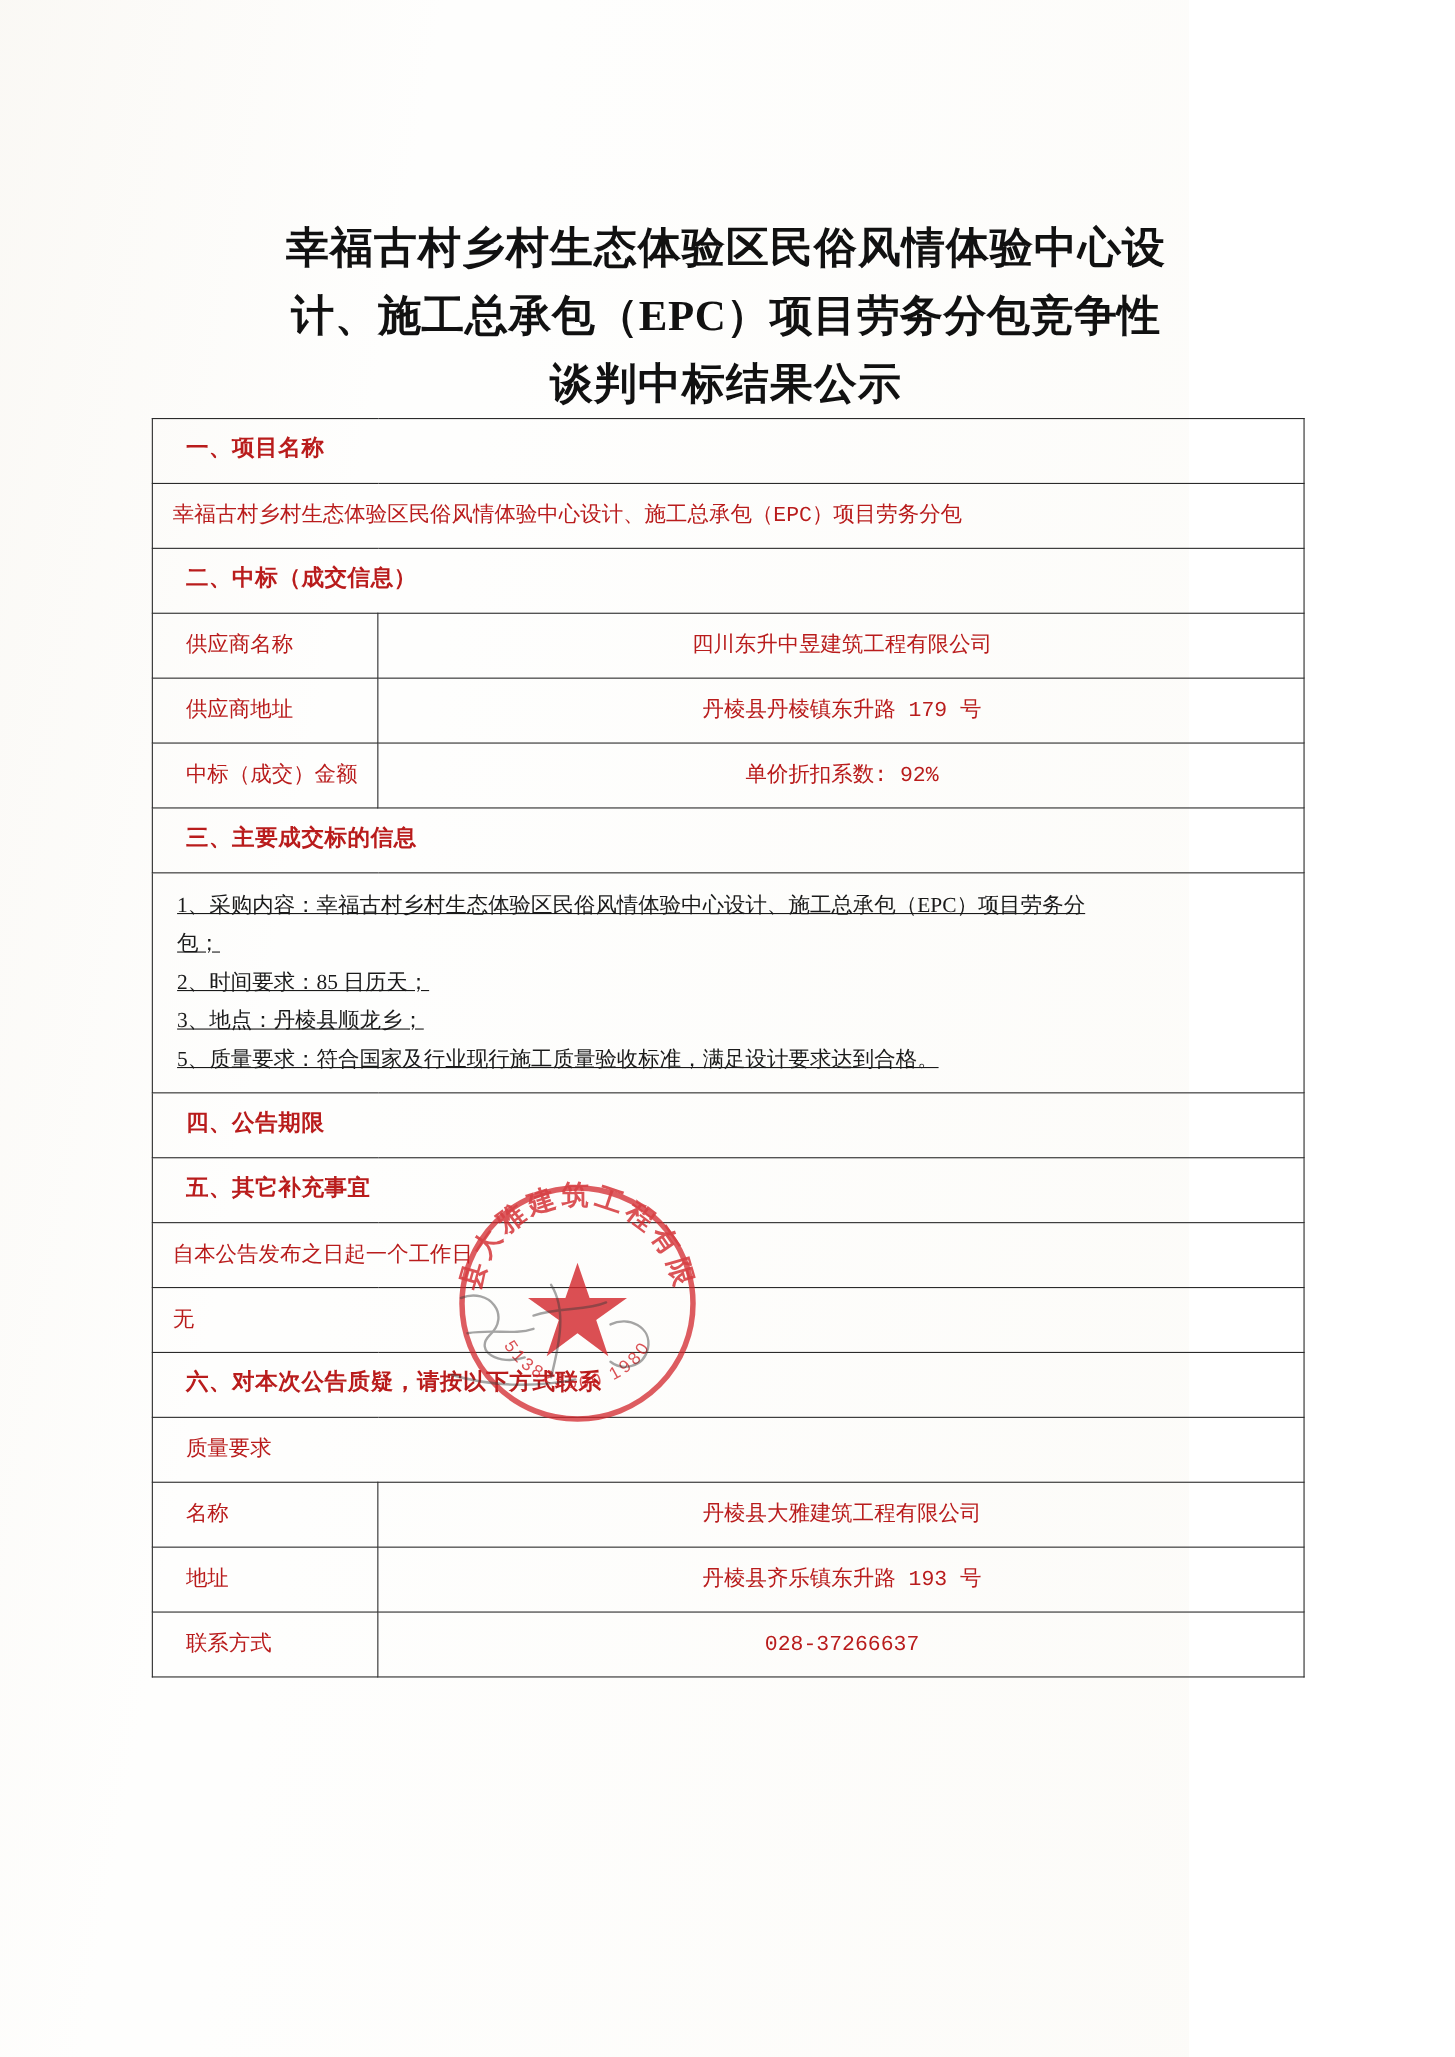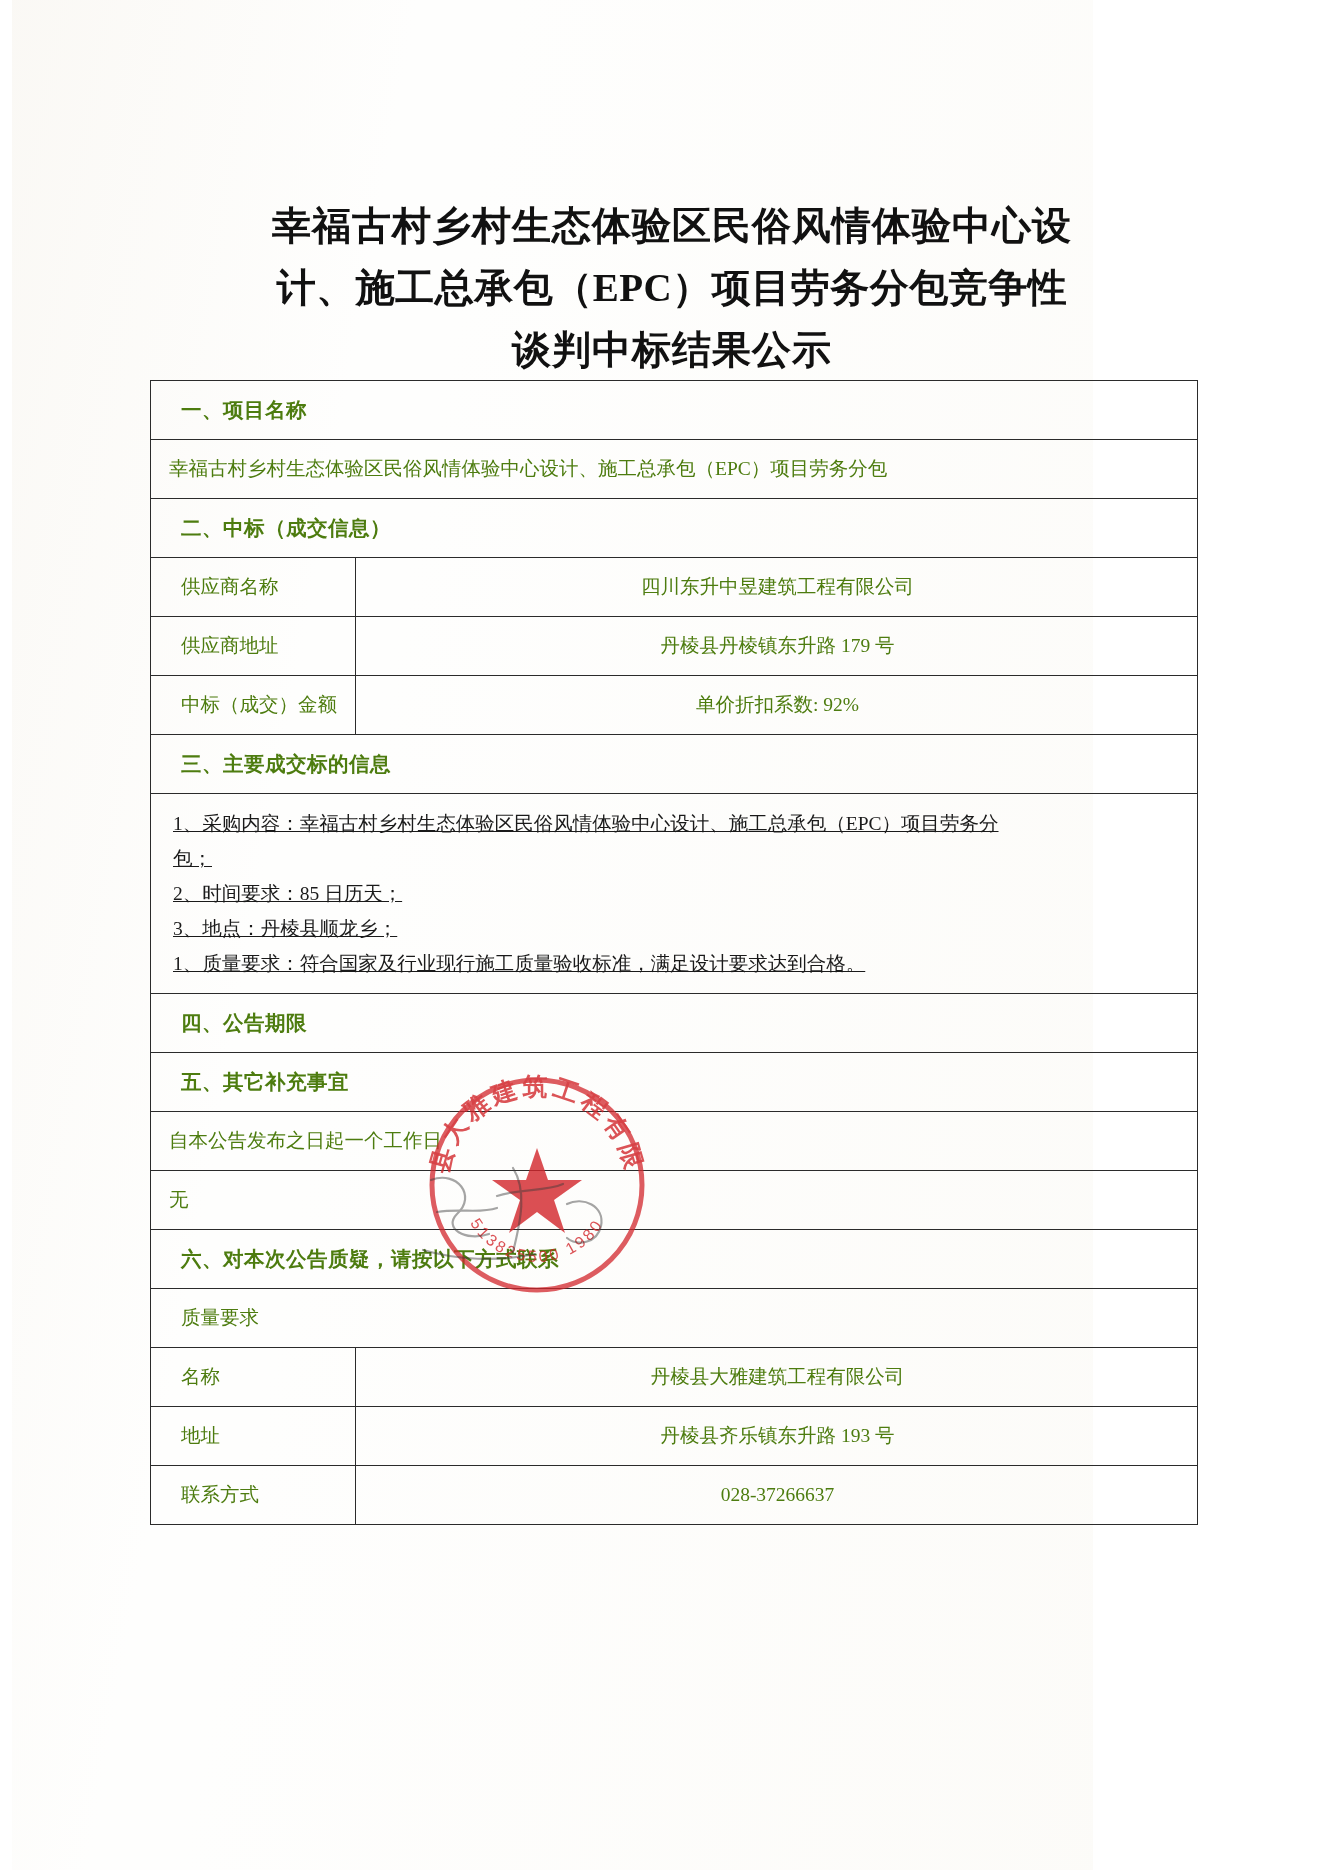--- a/index.html
+++ b/index.html
@@ -10,21 +10,21 @@
   body {
     width: 1323px;
     height: 1870px;
     position: relative;
     font-family: "Liberation Serif", "DejaVu Serif", serif;
     color: #1a1a1a;
     overflow: hidden;
   }
   .page {
     position: absolute;
-    left: 12px; top: 0;
+    left: 0; top: 0;
     width: 1081px;
     height: 1870px;
     background: #fdfdfb;
   }
   
   .paper-tint {
     position: absolute;
     inset: 0;
     background:
       linear-gradient(100deg, rgba(250,248,244,0.9) 0%, rgba(255,255,255,0.6) 30%, rgba(252,251,248,0.9) 100%);
@@ -58,21 +58,22 @@
   }
   table.main td {
     border: 1px solid #2b2b2b;
     padding: 0;
     vertical-align: middle;
   }
   .cell {
     padding: 13px 16px 13px 18px;
     font-size: 19.5px;
     line-height: 32px;
-    color: #4d7c0f;
+    color: #b91c1c;
+    font-family: Liberation Mono, monospace;
   }
   .sec {
     font-weight: bold;
     font-size: 20.5px;
     padding-left: 30px;
     letter-spacing: 0.5px;
   }
   .lbl {
     padding-left: 30px;
     font-size: 19.5px;
@@ -176,21 +177,21 @@
           <div class="cell sec">三、主要成交标的信息</div>
         </td>
       </tr>
       <tr>
         <td colspan="2">
           <div class="body-text">
             <span class="line">1、采购内容：幸福古村乡村生态体验区民俗风情体验中心设计、施工总承包（EPC）项目劳务分</span>
             <span class="line">包；</span>
             <span class="line">2、时间要求：85 日历天；</span>
             <span class="line">3、地点：丹棱县顺龙乡；</span>
-            <span class="line">1、质量要求：符合国家及行业现行施工质量验收标准，满足设计要求达到合格。</span>
+            <span class="line">5、质量要求：符合国家及行业现行施工质量验收标准，满足设计要求达到合格。</span>
           </div>
         </td>
       </tr>
 
       <tr>
         <td colspan="2">
           <div class="cell sec">四、公告期限</div>
         </td>
       </tr>
       <tr>

